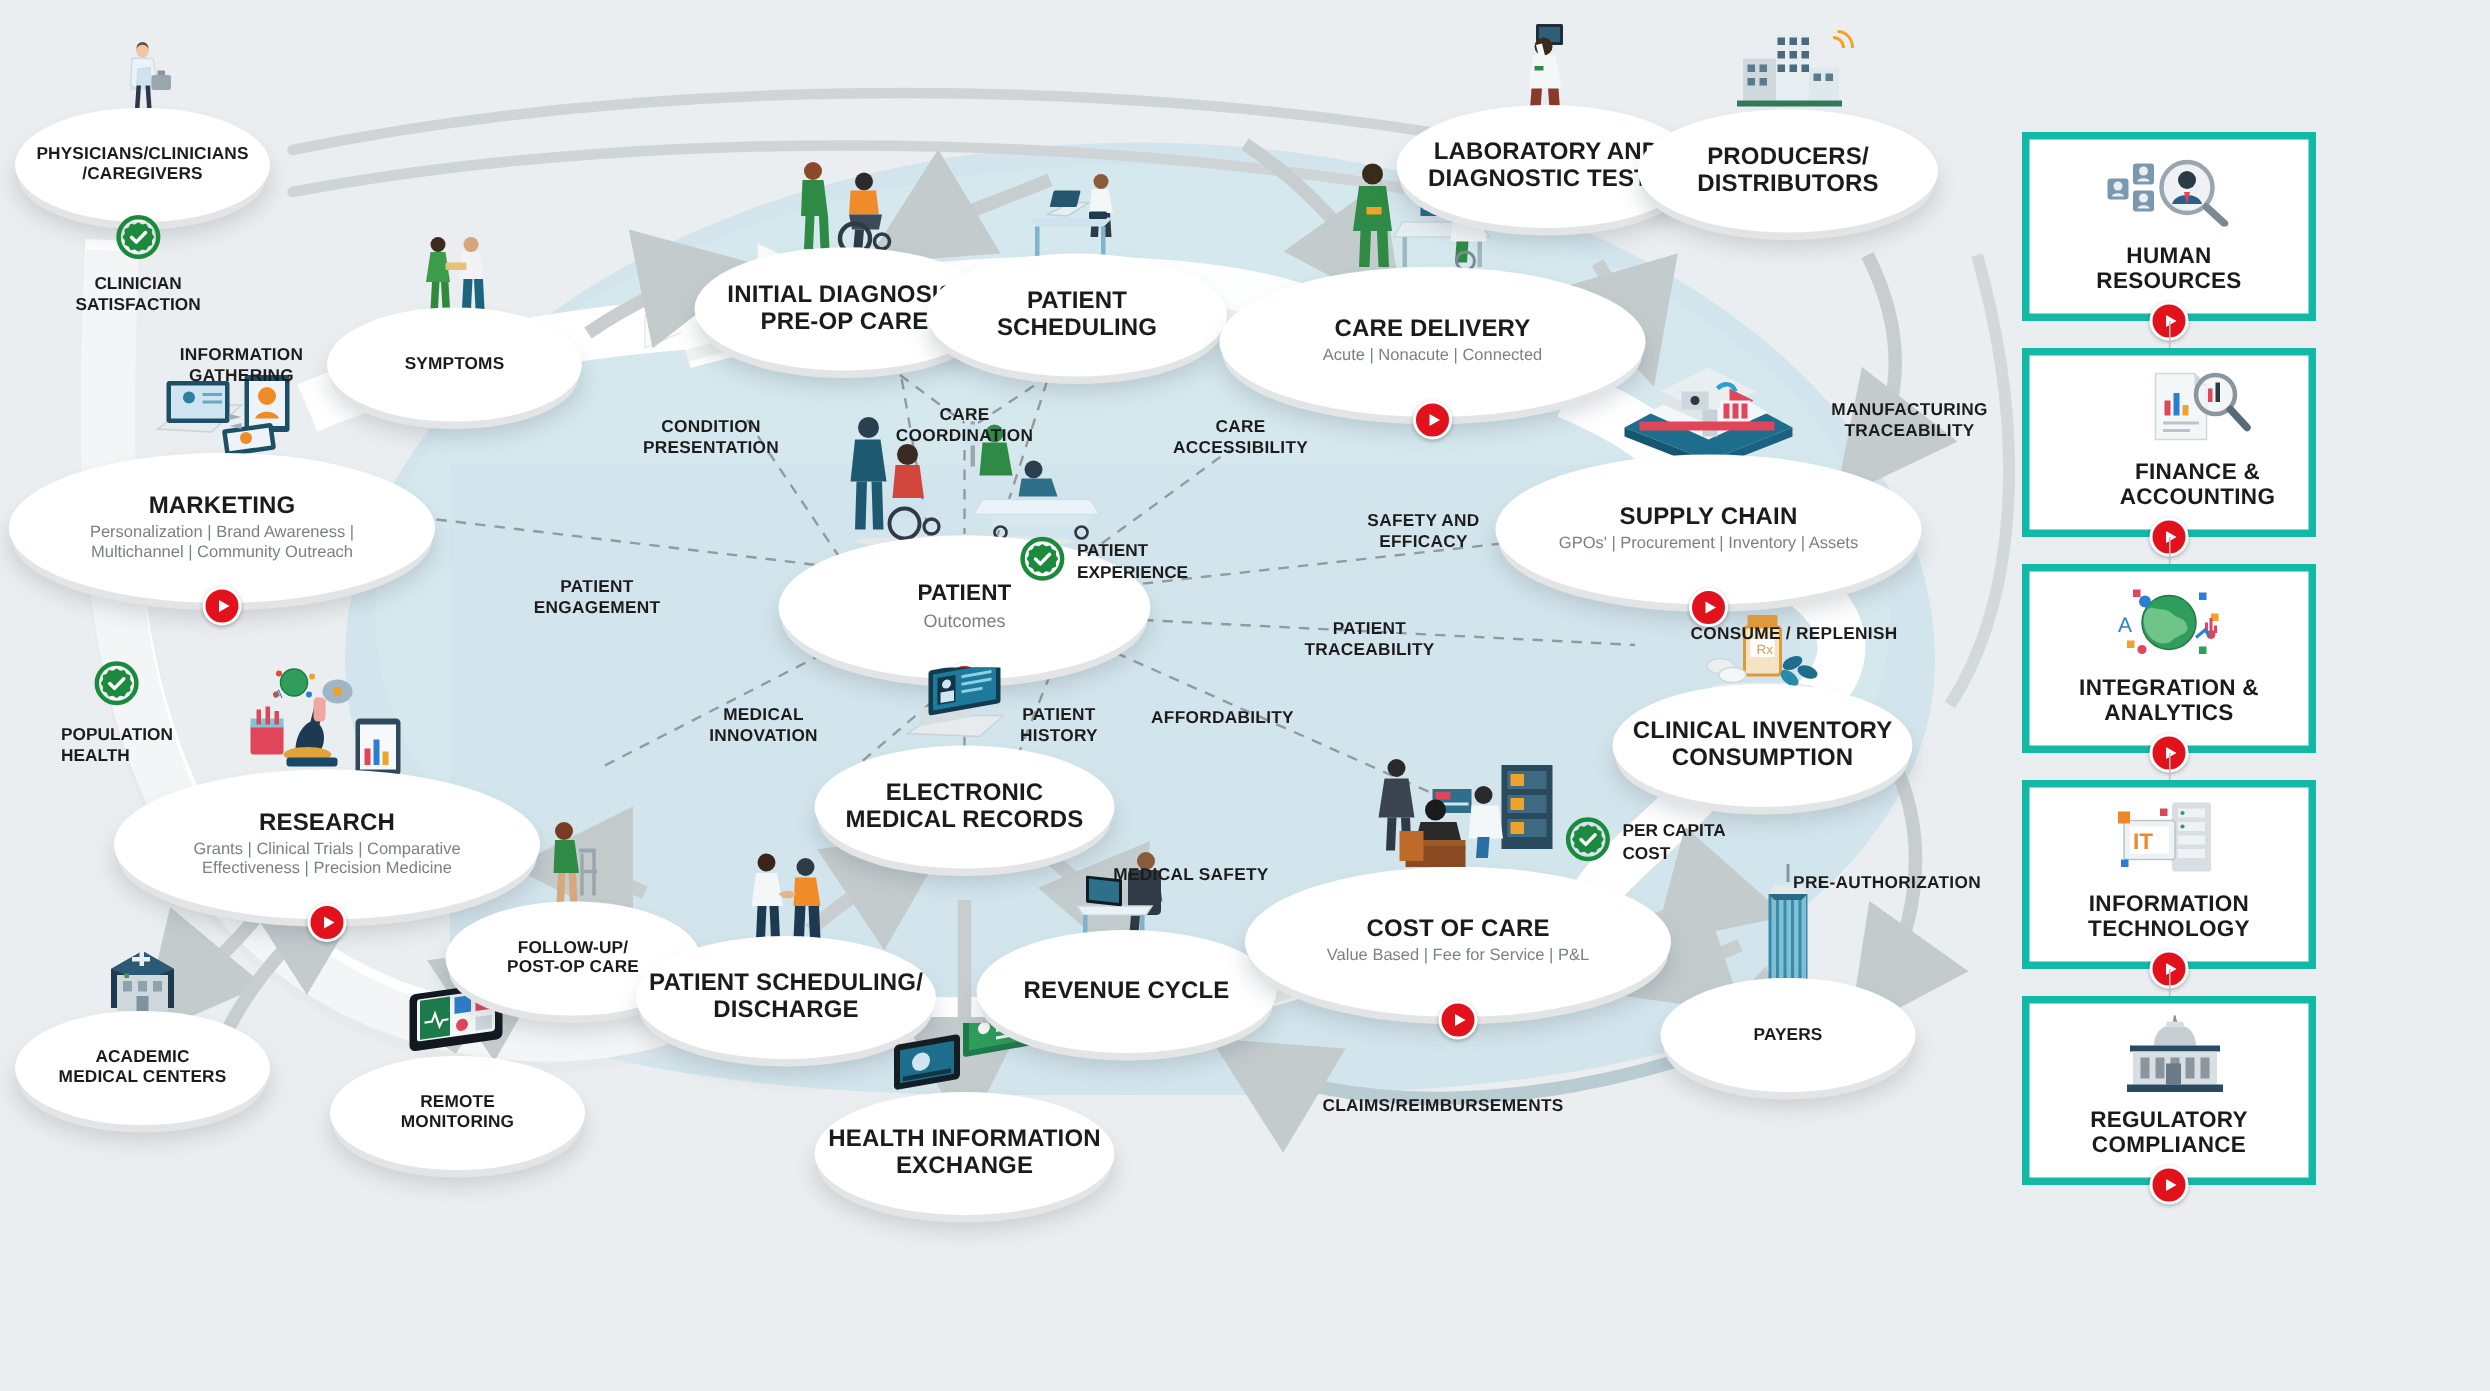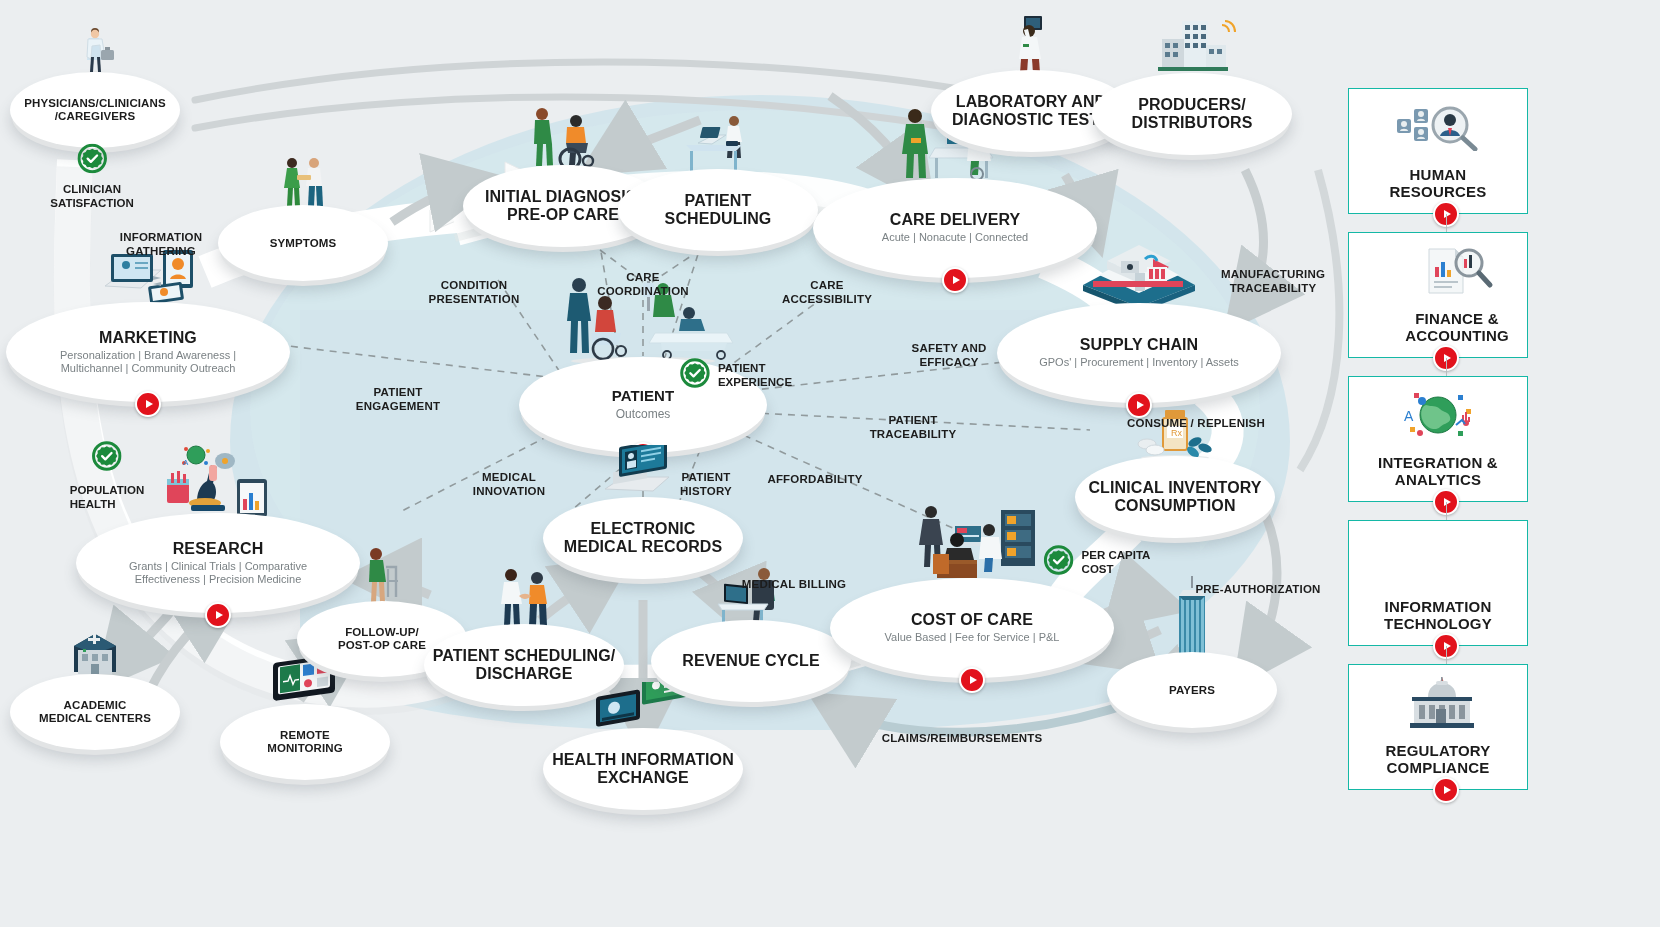--- a/index.html
+++ b/index.html
@@ -127,23 +127,23 @@
     border-left:7px solid #fff;
     border-top:4.5px solid transparent;
     border-bottom:4.5px solid transparent;
     margin-left:2px;
   }
 
   
   .side{
     position:absolute;
     left:1348px;
-    width:180px;
+    width:196px;
     background:#ffffff;
-    border:1px solid #14b8a6;
+    border:5px solid #14b8a6;
     box-sizing:border-box;
     display:flex;flex-direction:column;
     align-items:center;justify-content:flex-end;
     padding-bottom:13px;
     cursor:pointer;
   }
   .side .slabel{
     font-size:15px;font-weight:bold;color:#1b1b1b;
     text-align:center;line-height:1.15;white-space:pre-line;
     letter-spacing:.2px;
@@ -757,37 +757,37 @@
 ENGAGEMENT</div>
       <div class="flabel" style="left: 949px; top: 355px;">SAFETY AND
 EFFICACY</div>
       <div class="flabel" style="left: 913px; top: 427px;">PATIENT
 TRACEABILITY</div>
       <div class="flabel" style="left: 509px; top: 484px;">MEDICAL
 INNOVATION</div>
       <div class="flabel" style="left: 706px; top: 484px;">PATIENT
 HISTORY</div>
       <div class="flabel" style="left: 815px; top: 479px;">AFFORDABILITY</div>
-      <div class="flabel" style="left: 794px; top: 584px;">MEDICAL BILLING</div>
+      <div class="flabel" style="left: 794px; top: 584px;">MEDICAL SAFETY</div>
       <div class="flabel" style="left: 1273px; top: 281px;">MANUFACTURING
 TRACEABILITY</div>
       <div class="flabel" style="left: 1196px; top: 423px;">CONSUME / REPLENISH</div>
       <div class="flabel" style="left: 1258px; top: 589px;">PRE-AUTHORIZATION</div>
       <div class="flabel" style="left: 962px; top: 738px;">CLAIMS/REIMBURSEMENTS</div>
     </div>
 
   <div id="badges">
       <div class="badgecol" style="left: 92px; top: 177px;"><span><svg width="30" height="30" viewBox="0 0 30 30">
     <circle cx="15" cy="15" r="13.2" fill="none" stroke="#1c8a3c" stroke-width="3"></circle>
     <path d="M15 5.2 L17.4 6.6 L20.2 6.2 L21.6 8.6 L24.2 9.8 L24 12.6 L25.6 15 L24 17.4 L24.2 20.2 L21.6 21.4 L20.2 23.8 L17.4 23.4 L15 24.8 L12.6 23.4 L9.8 23.8 L8.4 21.4 L5.8 20.2 L6 17.4 L4.4 15 L6 12.6 L5.8 9.8 L8.4 8.6 L9.8 6.2 L12.6 6.6 Z" fill="#1c8a3c"></path>
     <path d="M10.4 15.2 l3.2 3.2 l6.2 -6.4" stroke="#ffffff" stroke-width="2.3" fill="none" stroke-linecap="round" stroke-linejoin="round"></path>
   </svg></span>
       <div class="btext">CLINICIAN
 SATISFACTION</div></div>
-      <div class="badgewrap" style="flex-direction: column; left: 107px; top: 476px;">
+      <div class="badgewrap" style="flex-direction: column; left: 78px; top: 476px;">
         <span><svg width="30" height="30" viewBox="0 0 30 30">
     <circle cx="15" cy="15" r="13.2" fill="none" stroke="#1c8a3c" stroke-width="3"></circle>
     <path d="M15 5.2 L17.4 6.6 L20.2 6.2 L21.6 8.6 L24.2 9.8 L24 12.6 L25.6 15 L24 17.4 L24.2 20.2 L21.6 21.4 L20.2 23.8 L17.4 23.4 L15 24.8 L12.6 23.4 L9.8 23.8 L8.4 21.4 L5.8 20.2 L6 17.4 L4.4 15 L6 12.6 L5.8 9.8 L8.4 8.6 L9.8 6.2 L12.6 6.6 Z" fill="#1c8a3c"></path>
     <path d="M10.4 15.2 l3.2 3.2 l6.2 -6.4" stroke="#ffffff" stroke-width="2.3" fill="none" stroke-linecap="round" stroke-linejoin="round"></path>
   </svg></span>
       <div class="btext">POPULATION
 HEALTH</div>
       </div>
       <div class="badgewrap" style="left: 736px; top: 375px;">
         <span><svg width="30" height="30" viewBox="0 0 30 30">
@@ -875,20 +875,37 @@
             <path d="M60 38l6-5 3 4" stroke="#2b7fd0" stroke-width="2" fill="none"></path>
             <path d="M22 14a4 4 0 018 0 4 4 0 01-8 0z" fill="#2b7fd0"></path>
           </svg>
         </div>
     <div class="slabel">INTEGRATION &amp;
 ANALYTICS</div>
       </div>
       <div class="play" style="left: 1446px; top: 502px;"></div>
       <div class="sideconn" style="top: 502px; height: 18px;"></div>
       <div class="side" style="top: 520px; height: 126px;">
+    <div class="sicon">
+          <svg class="ic" width="76" height="56" viewBox="0 0 76 56">
+            <rect x="40" y="4" width="26" height="46" rx="2" fill="#d8dee2"></rect>
+            <rect x="44" y="8" width="18" height="6" fill="#eef2f4"></rect>
+            <rect x="44" y="17" width="18" height="6" fill="#eef2f4"></rect>
+            <rect x="44" y="26" width="18" height="6" fill="#eef2f4"></rect>
+            <rect x="44" y="35" width="18" height="6" fill="#eef2f4"></rect>
+            <circle cx="47" cy="11" r="1.4" fill="#2f9e5a"></circle>
+            <circle cx="47" cy="20" r="1.4" fill="#2f9e5a"></circle>
+            <rect x="8" y="16" width="34" height="26" rx="2" fill="#eef2f4" stroke="#bac5cb"></rect>
+            <rect x="12" y="20" width="26" height="18" fill="#ffffff"></rect>
+            <text x="14" y="35" font-size="15" font-weight="bold" fill="#f0862a" font-family="sans-serif">IT</text>
+            <rect x="4" y="10" width="8" height="8" fill="#f0862a"></rect>
+            <rect x="32" y="8" width="5" height="5" fill="#e0455a"></rect>
+            <rect x="6" y="42" width="5" height="5" fill="#2b7fd0"></rect>
+          </svg>
+        </div>
     <div class="slabel">INFORMATION
 TECHNOLOGY</div>
       </div>
       <div class="play" style="left: 1446px; top: 646px;"></div>
       <div class="sideconn" style="top: 646px; height: 18px;"></div>
       <div class="side" style="top: 664px; height: 126px;">
     <div class="sicon">
           <svg class="ic" width="88" height="56" viewBox="0 0 88 56">
             <path d="M48 2l2 6h-4z" fill="#e0362a"></path>
             <rect x="47" y="2" width="1.6" height="10" fill="#8a959d"></rect>

